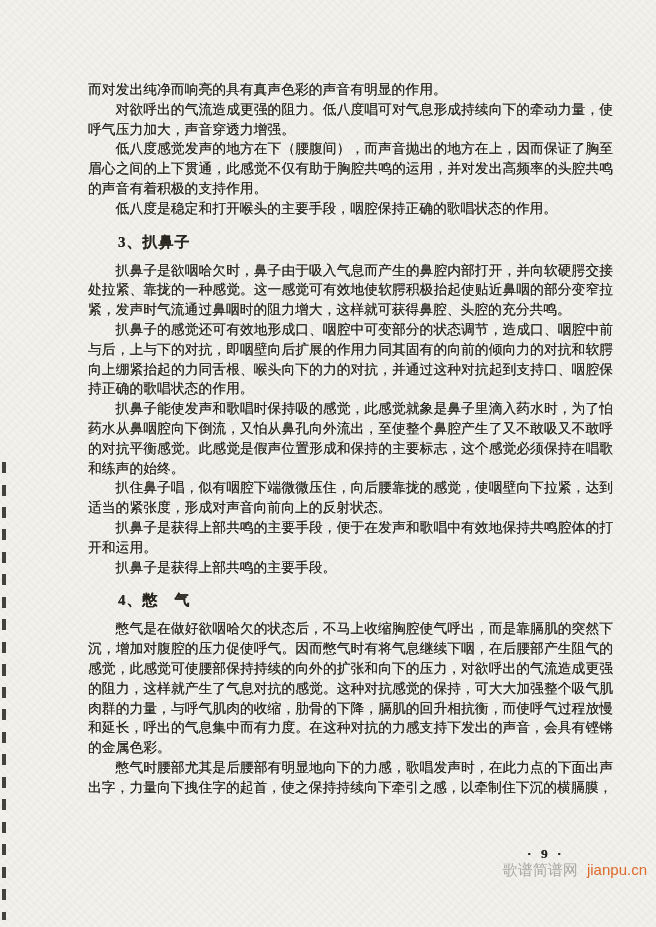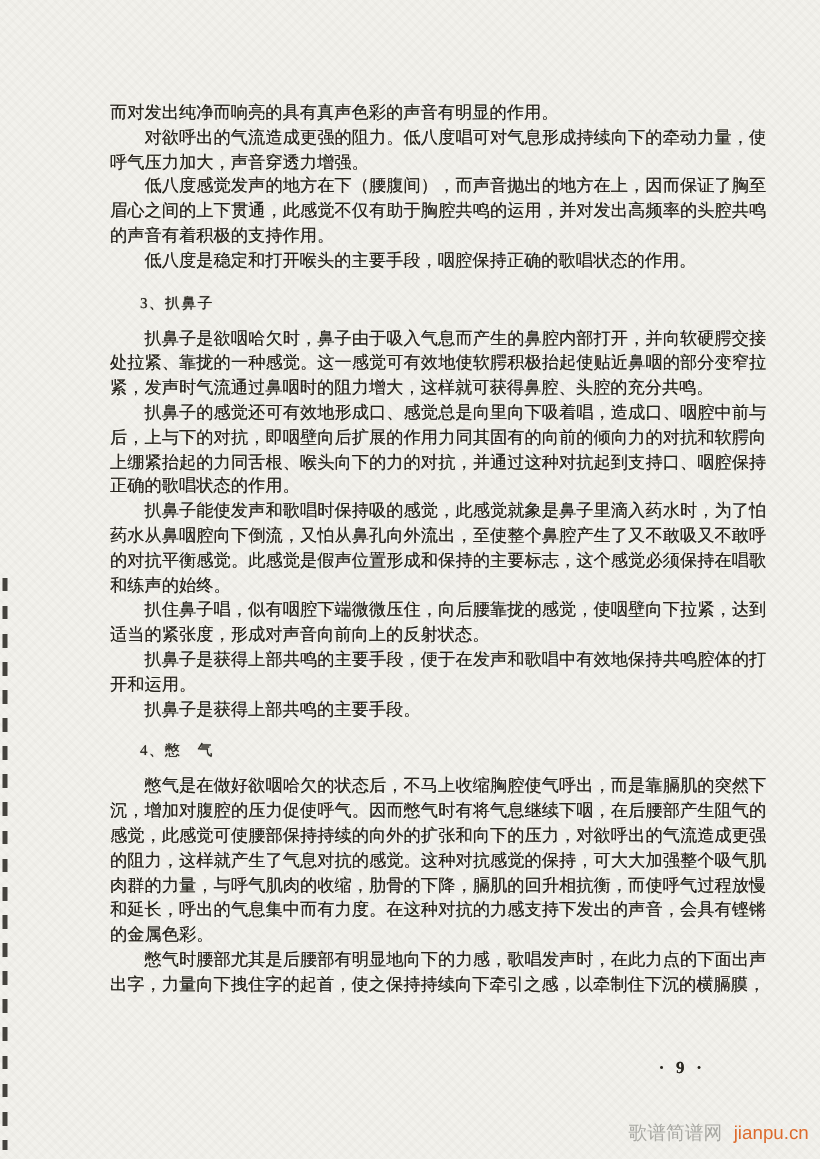--- a/index.html
+++ b/index.html
@@ -32,23 +32,23 @@
     font-size: 13.8px;
     line-height: 19.8px;
     text-align: justify;
     text-indent: 2em;
     letter-spacing: 0;
     text-shadow: 0 0 0.5px rgba(41,38,31,0.75);
   }
   .para.no-indent { text-indent: 0; }
   .heading {
     margin: 13px 0 9px 0;
-    font-size: 12px;
+    font-size: 15px;
     line-height: 20px;
-    font-weight: normal;
+    font-weight: bold;
     text-indent: 2em;
     letter-spacing: 1px;
     text-shadow: 0 0 0.6px rgba(41,38,31,0.9);
   }
   .binding-marks {
     position: absolute;
     left: 2px;
     top: 462px;
     width: 4px;
     height: 458px;
@@ -59,41 +59,41 @@
     left: 527px;
     top: 846px;
     font-size: 13.5px;
     font-weight: bold;
     letter-spacing: 3px;
     text-shadow: 0 0 0.5px rgba(41,38,31,0.8);
   }
   .watermark {
     position: absolute;
     right: 9px;
-    top: 897px;
+    top: 861px;
     font-family: "Liberation Sans", "DejaVu Sans", sans-serif;
     font-size: 15px;
     white-space: nowrap;
   }
   .watermark .site-name { color: var(--watermark_gray); }
   .watermark .site-domain { color: var(--watermark_accent); margin-left: 5px; }
 </style>
 </head>
 <body>
 
 <div class="binding-marks"></div>
 
 <main class="page-content">
   <p class="para no-indent">而对发出纯净而响亮的具有真声色彩的声音有明显的作用。</p>
   <p class="para">对欲呼出的气流造成更强的阻力。低八度唱可对气息形成持续向下的牵动力量，使呼气压力加大，声音穿透力增强。</p>
   <p class="para">低八度感觉发声的地方在下（腰腹间），而声音抛出的地方在上，因而保证了胸至眉心之间的上下贯通，此感觉不仅有助于胸腔共鸣的运用，并对发出高频率的头腔共鸣的声音有着积极的支持作用。</p>
   <p class="para">低八度是稳定和打开喉头的主要手段，咽腔保持正确的歌唱状态的作用。</p>
   <h3 class="heading">3、扒鼻子</h3>
   <p class="para">扒鼻子是欲咽哈欠时，鼻子由于吸入气息而产生的鼻腔内部打开，并向软硬腭交接处拉紧、靠拢的一种感觉。这一感觉可有效地使软腭积极抬起使贴近鼻咽的部分变窄拉紧，发声时气流通过鼻咽时的阻力增大，这样就可获得鼻腔、头腔的充分共鸣。</p>
-  <p class="para">扒鼻子的感觉还可有效地形成口、感觉总是向里向下吸着唱，造成口、咽腔中前与后，上与下的对抗，即咽壁向后扩展的作用力同其固有的向前的倾向力的对抗和软腭向上绷紧抬起的力同舌根、喉头向下的力的对抗，并通过这种对抗起到支持口、咽腔保持正确的歌唱状态的作用。</p>
+  <p class="para">扒鼻子的感觉还可有效地形成口、咽腔中可变部分的状态调节，造成口、咽腔中前与后，上与下的对抗，即咽壁向后扩展的作用力同其固有的向前的倾向力的对抗和软腭向上绷紧抬起的力同舌根、喉头向下的力的对抗，并通过这种对抗起到支持口、咽腔保持正确的歌唱状态的作用。</p>
   <p class="para">扒鼻子能使发声和歌唱时保持吸的感觉，此感觉就象是鼻子里滴入药水时，为了怕药水从鼻咽腔向下倒流，又怕从鼻孔向外流出，至使整个鼻腔产生了又不敢吸又不敢呼的对抗平衡感觉。此感觉是假声位置形成和保持的主要标志，这个感觉必须保持在唱歌和练声的始终。</p>
   <p class="para">扒住鼻子唱，似有咽腔下端微微压住，向后腰靠拢的感觉，使咽壁向下拉紧，达到适当的紧张度，形成对声音向前向上的反射状态。</p>
   <p class="para">扒鼻子是获得上部共鸣的主要手段，便于在发声和歌唱中有效地保持共鸣腔体的打开和运用。</p>
   <p class="para">扒鼻子是获得上部共鸣的主要手段。</p>
   <h3 class="heading">4、憋　气</h3>
   <p class="para">憋气是在做好欲咽哈欠的状态后，不马上收缩胸腔使气呼出，而是靠膈肌的突然下沉，增加对腹腔的压力促使呼气。因而憋气时有将气息继续下咽，在后腰部产生阻气的感觉，此感觉可使腰部保持持续的向外的扩张和向下的压力，对欲呼出的气流造成更强的阻力，这样就产生了气息对抗的感觉。这种对抗感觉的保持，可大大加强整个吸气肌肉群的力量，与呼气肌肉的收缩，肋骨的下降，膈肌的回升相抗衡，而使呼气过程放慢和延长，呼出的气息集中而有力度。在这种对抗的力感支持下发出的声音，会具有铿锵的金属色彩。</p>
   <p class="para">憋气时腰部尤其是后腰部有明显地向下的力感，歌唱发声时，在此力点的下面出声出字，力量向下拽住字的起首，使之保持持续向下牵引之感，以牵制住下沉的横膈膜，</p>
 </main>
 
 <div class="page-number">· 9 ·</div>

